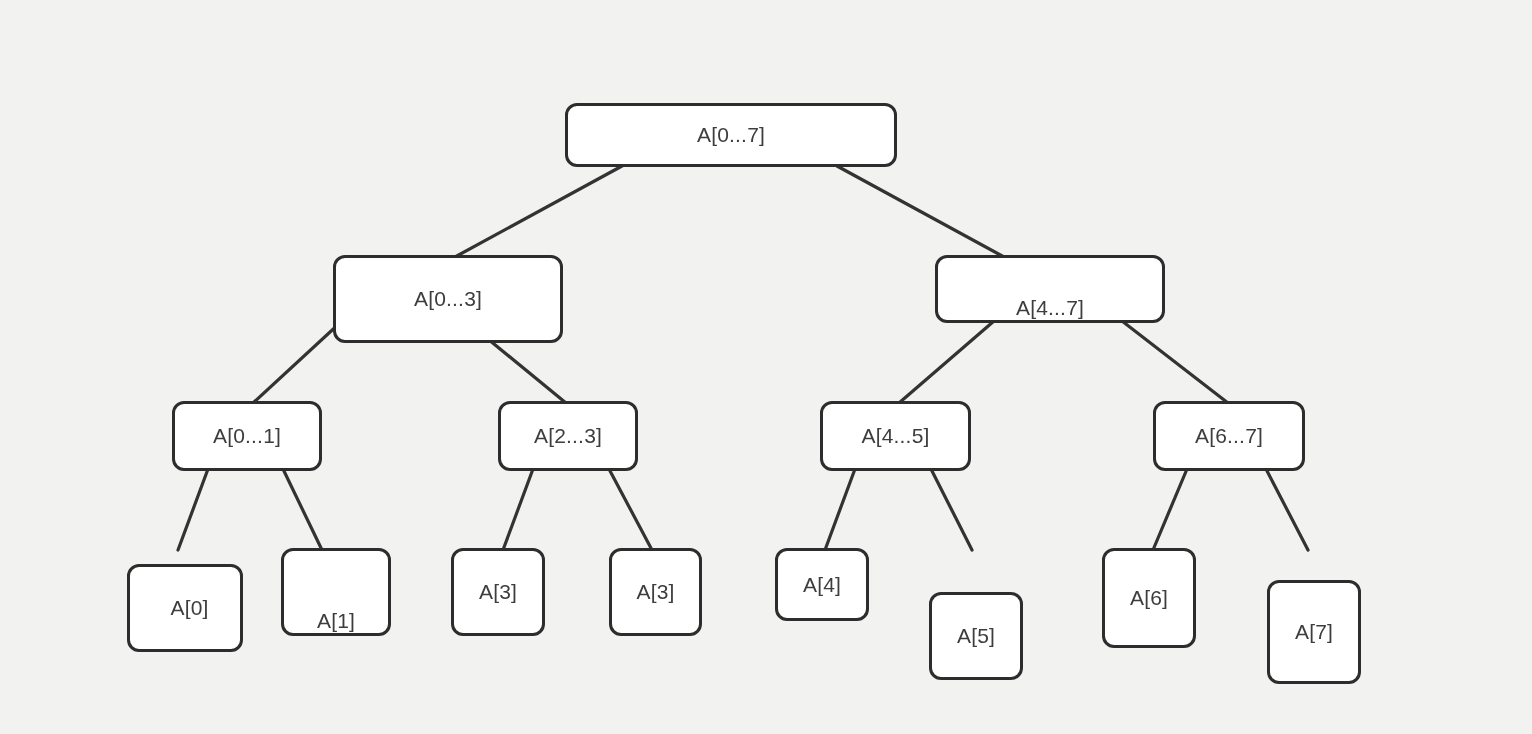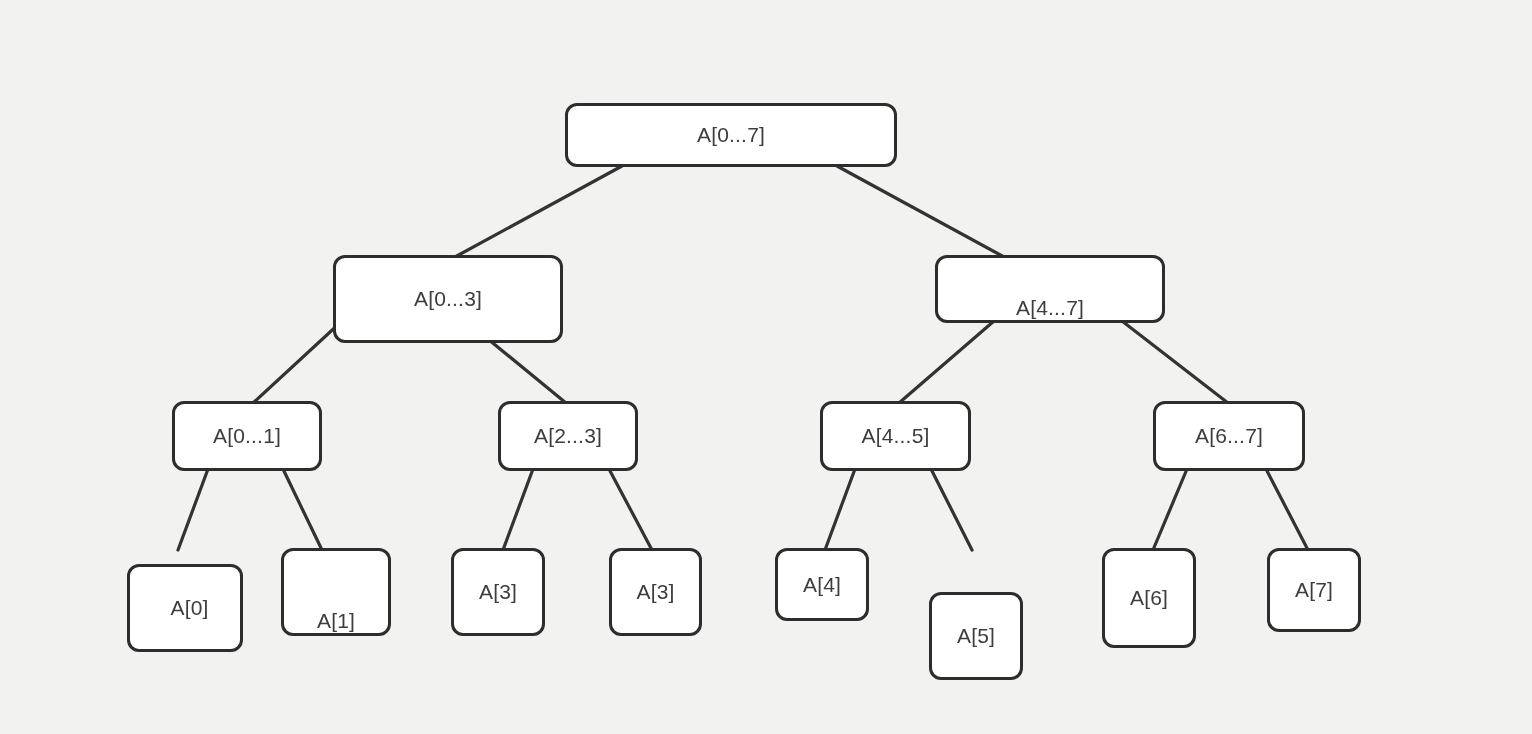--- a/index.html
+++ b/index.html
@@ -49,21 +49,21 @@
   .n-l3b  {left:498px;top:401px;width:140px;height:70px;}
   .n-l3c  {left:820px;top:401px;width:151px;height:70px;}
   .n-l3d  {left:1153px;top:401px;width:152px;height:70px;}
   .n-lf0  {left:127px;top:564px;width:116px;height:88px;padding-left:9px;}
   .n-lf1  {left:281px;top:548px;width:110px;height:88px;align-items:flex-end;}
   .n-lf2  {left:451px;top:548px;width:94px;height:88px;}
   .n-lf3  {left:609px;top:548px;width:93px;height:88px;}
   .n-lf4  {left:775px;top:548px;width:94px;height:73px;}
   .n-lf5  {left:929px;top:548px;width:94px;height:88px;margin-top:44px;}
   .n-lf6  {left:1102px;top:548px;width:94px;height:100px;}
-  .n-lf7  {left:1267px;top:548px;width:94px;height:84px;}
+  .n-lf7  {left:1267px;top:580px;width:94px;height:104px;}
 </style>
 </head>
 <body>
 
 <div class="canvas">
 
   <svg class="edges" viewBox="0 0 1532 734" xmlns="http://www.w3.org/2000/svg" aria-hidden="true">
     <line x1="622" y1="166" x2="455" y2="257"></line>
     <line x1="837" y1="166" x2="1004" y2="257"></line>
     <line x1="342" y1="321" x2="253" y2="403"></line>

